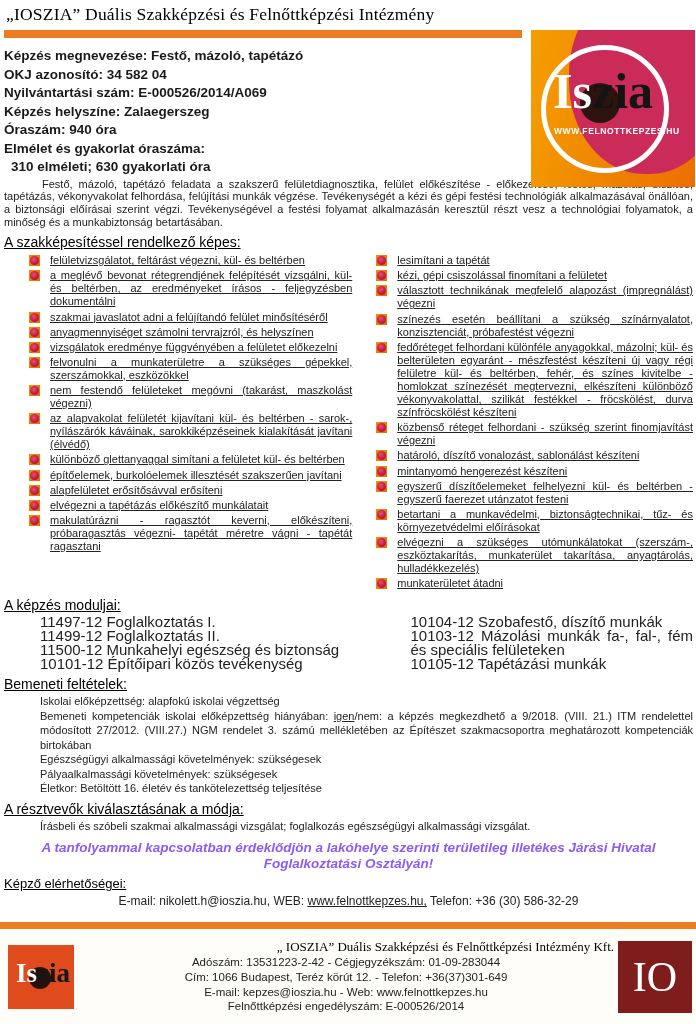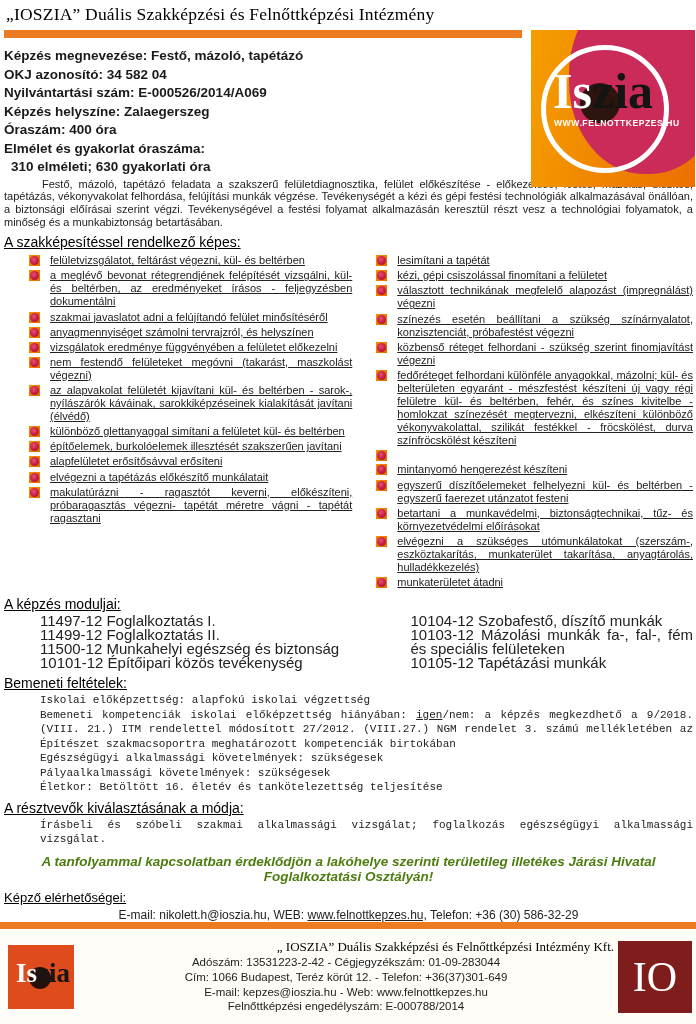--- a/index.html
+++ b/index.html
@@ -34,21 +34,21 @@
     position:absolute; left:49px; top:53px; width:40px; height:40px;
     background:#2E140E; border-radius:50%;
   }
   .brand-text {
     position:absolute; left:22px; top:36px;
     font-family:"Liberation Serif", serif; font-weight:bold; font-size:50px; line-height:1;
   }
   .brand-text .w { color:#fff; }
   .brand-text .d { color:#141414; }
   .brand-url {
-    position:absolute; left:23px; top:88px; color:#fff;
+    position:absolute; left:23px; top:96px; color:#fff;
     font-size:8.5px; font-weight:bold; letter-spacing:.6px;
   }
 
   
   .course-lines { margin-top:9px; font-weight:bold; font-size:13.5px; line-height:18.5px; width:520px; }
   .course-lines div:last-child { padding-left:7px; }
 
   
   .sec-h { text-decoration:underline; font-size:14px; color:#000; margin:5px 0 2px; }
   .sec-h.sm { font-size:13px; }
@@ -74,27 +74,27 @@
   }
   .blt-text { font-size:11px; line-height:13.1px; text-align:justify; color:#222;text-decoration:underline; }
 
   
   .mod-cols { display:flex; }
   .mod-l { width:59%; padding-left:36px; box-sizing:border-box; }
   .mod-r { width:41%; box-sizing:border-box; }
   .mod-item { font-size:15px; line-height:14px; text-align:justify; color:#222; }
 
   
-  .entry-line { padding-left:36px; font-size:11px; line-height:14.5px; text-align:justify; color:#222;font-family:Liberation Mono, monospace; }
+  .entry-line { padding-left:36px; font-size:11px; line-height:14.5px; text-align:justify; color:#222; }
   .u { text-decoration:underline; }
 
   
   .notice {
     text-align:center; font-weight:bold; font-style:italic;
-    font-size:13.5px; line-height:15.5px; margin:7px 26px 4px; color:#4d7c0f;
+    font-size:13.5px; line-height:15.5px; margin:7px 26px 4px; color:#8b5cf6;
   }
   .contact-line { text-align:center; font-size:12px; margin-top:3px; color:#222; }
 
   
   .footer { position:absolute; left:0; bottom:0; width:696px; height:102px; background:#FEFDF8; }
   .footer-rule { position:absolute; top:0; left:0; width:100%; height:7px; background:#ED7B21; }
   .footer-inner { position:absolute; top:7px; left:0; right:0; bottom:0; display:flex; align-items:center; }
   .f-logo-left { position:relative; width:66px; height:64px; background:#E04B1D; margin-left:8px; flex:0 0 66px; }
   .f-circle { position:absolute; left:21px; top:22px; width:22px; height:22px; border-radius:50%; background:#26100B; }
   .f-text { position:absolute; left:8px; top:15px; font-family:"Liberation Serif",serif; font-weight:bold; font-size:27px; line-height:1; }
@@ -128,21 +128,21 @@
     <div class="course-lines">
 
         <div>Képzés megnevezése: Festő, mázoló, tapétázó</div>
 
         <div>OKJ azonosító: 34 582 04</div>
 
         <div>Nyilvántartási szám: E-000526/2014/A069</div>
 
         <div>Képzés helyszíne: Zalaegerszeg</div>
 
-        <div>Óraszám: 400 óra</div>
+        <div>Óraszám: 940 óra</div>
 
         <div>Elmélet és gyakorlat óraszáma:</div>
 
         <div>310 elméleti; 630 gyakorlati óra</div>
       </div>
 
     <div class="desc-p">Festő, mázoló, tapétázó feladata a szakszerű felületdiagnosztika, felület előkészítése - előkezelése, festés, mázolás, díszítés, tapétázás, vékonyvakolat felhordása, felújítási munkák végzése. Tevékenységét a kézi és gépi festési technológiák alkalmazásával önállóan, a biztonsági előírásai szerint végzi. Tevékenységével a festési folyamat alkalmazásán keresztül részt vesz a technológiai folyamatok, a minőség és a munkabiztonság betartásában.</div>
 
     <div class="sec-h">A szakképesítéssel rendelkező képes:</div>
     <div class="cols">
@@ -166,20 +166,24 @@
           <div class="bullet-item">
             <span class="blt"></span>
             <span class="blt-text">anyagmennyiséget számolni tervrajzról, és helyszínen</span>
           </div>
 
           <div class="bullet-item">
             <span class="blt"></span>
             <span class="blt-text">vizsgálatok eredménye függvényében a felületet előkezelni</span>
           </div>
 
+          <div class="bullet-item">
+            <span class="blt"></span>
+            <span class="blt-text">felvonulni a munkaterületre a szükséges gépekkel, szerszámokkal, eszközökkel</span>
+          </div>
 
           <div class="bullet-item">
             <span class="blt"></span>
             <span class="blt-text">nem festendő felületeket megóvni (takarást, maszkolást végezni)</span>
           </div>
 
           <div class="bullet-item">
             <span class="blt"></span>
             <span class="blt-text">az alapvakolat felületét kijavítani kül- és beltérben - sarok-, nyílászárók káváinak, sarokkiképzéseinek kialakítását javítani (élvédő)</span>
           </div>
@@ -226,30 +230,31 @@
             <span class="blt-text">választott technikának megfelelő alapozást (impregnálást) végezni</span>
           </div>
 
           <div class="bullet-item">
             <span class="blt"></span>
             <span class="blt-text">színezés esetén beállítani a szükség színárnyalatot, konzisztenciát, próbafestést végezni</span>
           </div>
 
           <div class="bullet-item">
             <span class="blt"></span>
+            <span class="blt-text">fedőréteget felhordani különféle anyagokkal, mázolni; kül- és belterületen egyaránt - mészfestést készíteni új vagy régi felületre kül- és beltérben, fehér, és színes kivitelbe - homlokzat színezését megtervezni, elkészíteni különböző vékonyvakolattal, szilikát festékkel - fröcskölést, durva színfröcskölést készíteni</span>
+          </div>
+
+          <div class="bullet-item">
+            <span class="blt"></span>
             <span class="blt-text">közbenső réteget felhordani - szükség szerint finomjavítást végezni</span>
           </div>
 
           <div class="bullet-item">
             <span class="blt"></span>
-            <span class="blt-text">fedőréteget felhordani különféle anyagokkal, mázolni; kül- és belterületen egyaránt - mészfestést készíteni új vagy régi felületre kül- és beltérben, fehér, és színes kivitelbe - homlokzat színezését megtervezni, elkészíteni különböző vékonyvakolattal, szilikát festékkel - fröcskölést, durva színfröcskölést készíteni</span>
-          </div>
-
-          <div class="bullet-item">
-            <span class="blt"></span>
+            <span class="blt-text">határoló, díszítő vonalozást, sablonálást készíteni</span>
           </div>
 
           <div class="bullet-item">
             <span class="blt"></span>
             <span class="blt-text">mintanyomó hengerezést készíteni</span>
           </div>
 
           <div class="bullet-item">
             <span class="blt"></span>
             <span class="blt-text">egyszerű díszítőelemeket felhelyezni kül- és beltérben - egyszerű faerezet utánzatot festeni</span>
@@ -311,18 +316,18 @@
     <div class="footer-inner">
       <div class="f-logo-left">
         <div class="f-circle"></div>
         <div class="f-text"><span class="w">I</span><span class="w">s</span><span class="d">zia</span></div>
       </div>
       <div class="f-center">
         <div class="f-company">„ IOSZIA” Duális Szakképzési és Felnőttképzési Intézmény Kft.</div>
         <div class="f-line">Adószám: 13531223-2-42 - Cégjegyzékszám: 01-09-283044</div>
         <div class="f-line">Cím: 1066 Budapest, Teréz körút 12. - Telefon: +36(37)301-649</div>
         <div class="f-line">E-mail: kepzes@ioszia.hu - Web: www.felnottkepzes.hu</div>
-        <div class="f-line">Felnőttképzési engedélyszám: E-000788/2014</div>
+        <div class="f-line">Felnőttképzési engedélyszám: E-000526/2014</div>
       </div>
       <div class="f-logo-right">IO</div>
     </div>
   </div>
 </div>
 
 </body></html>

